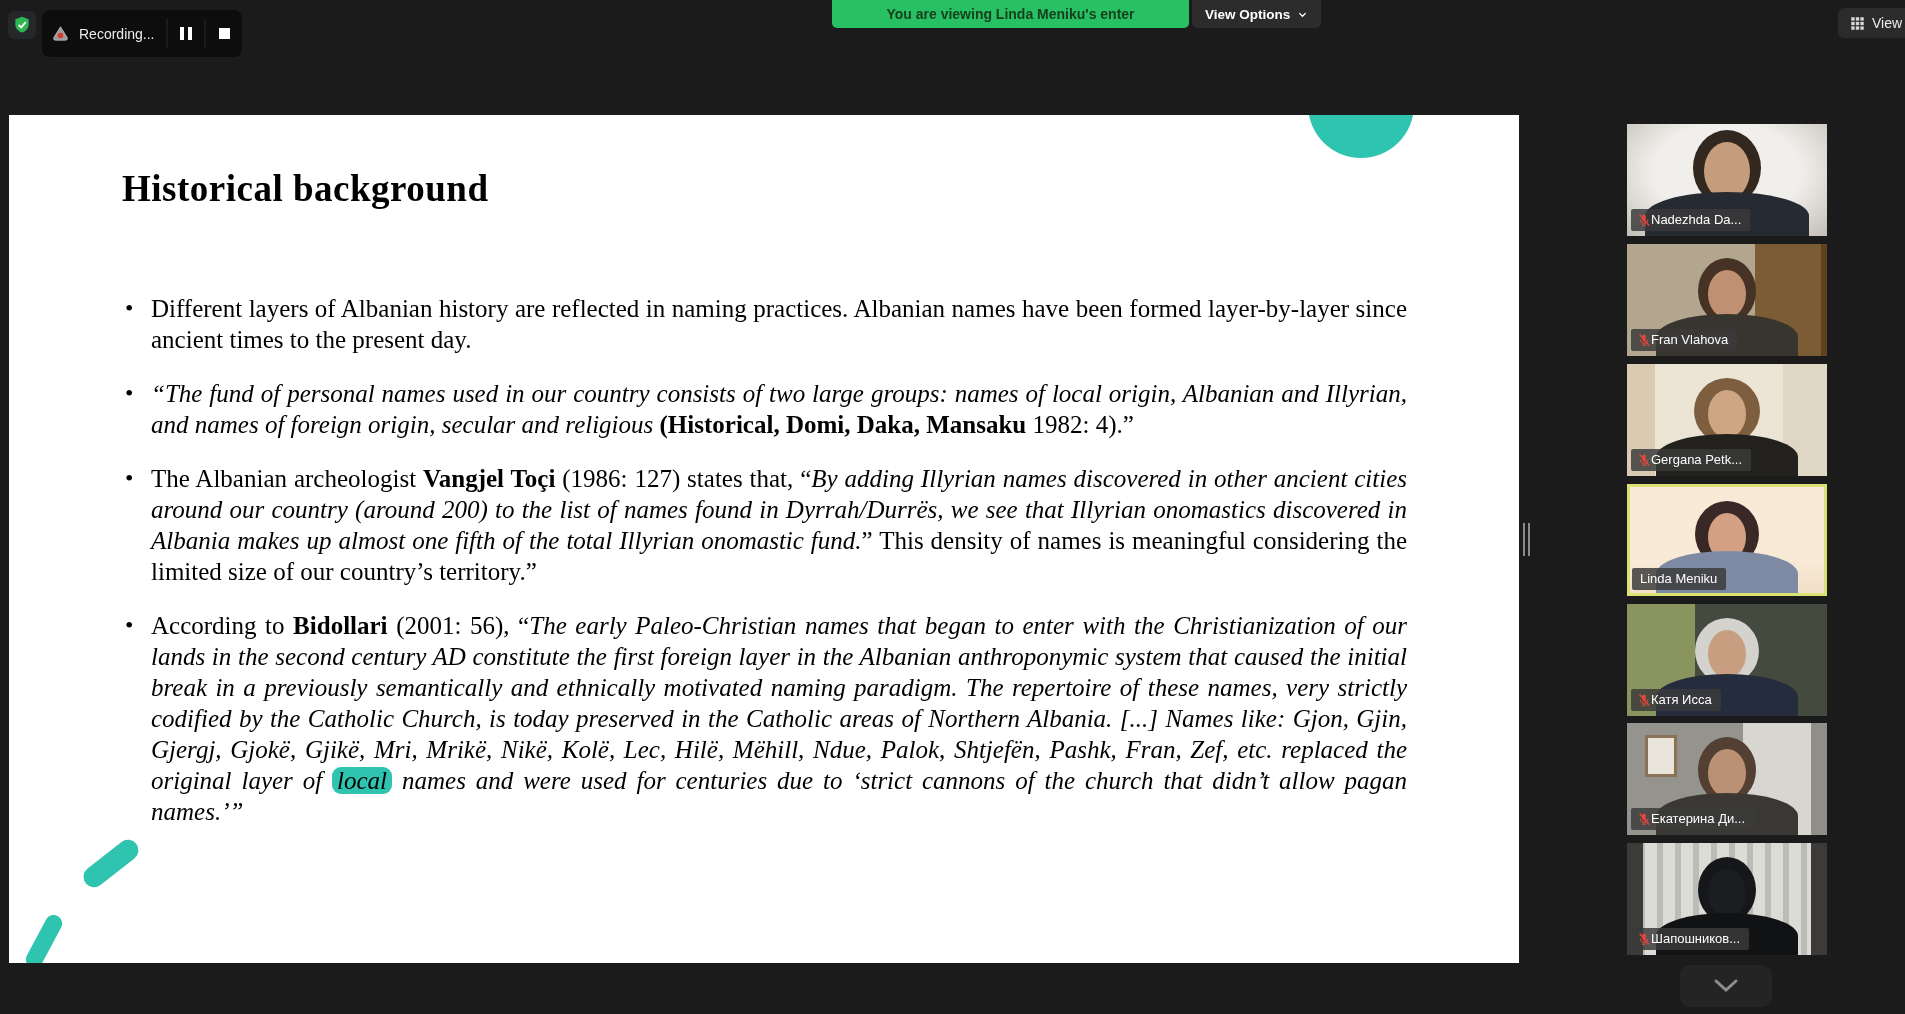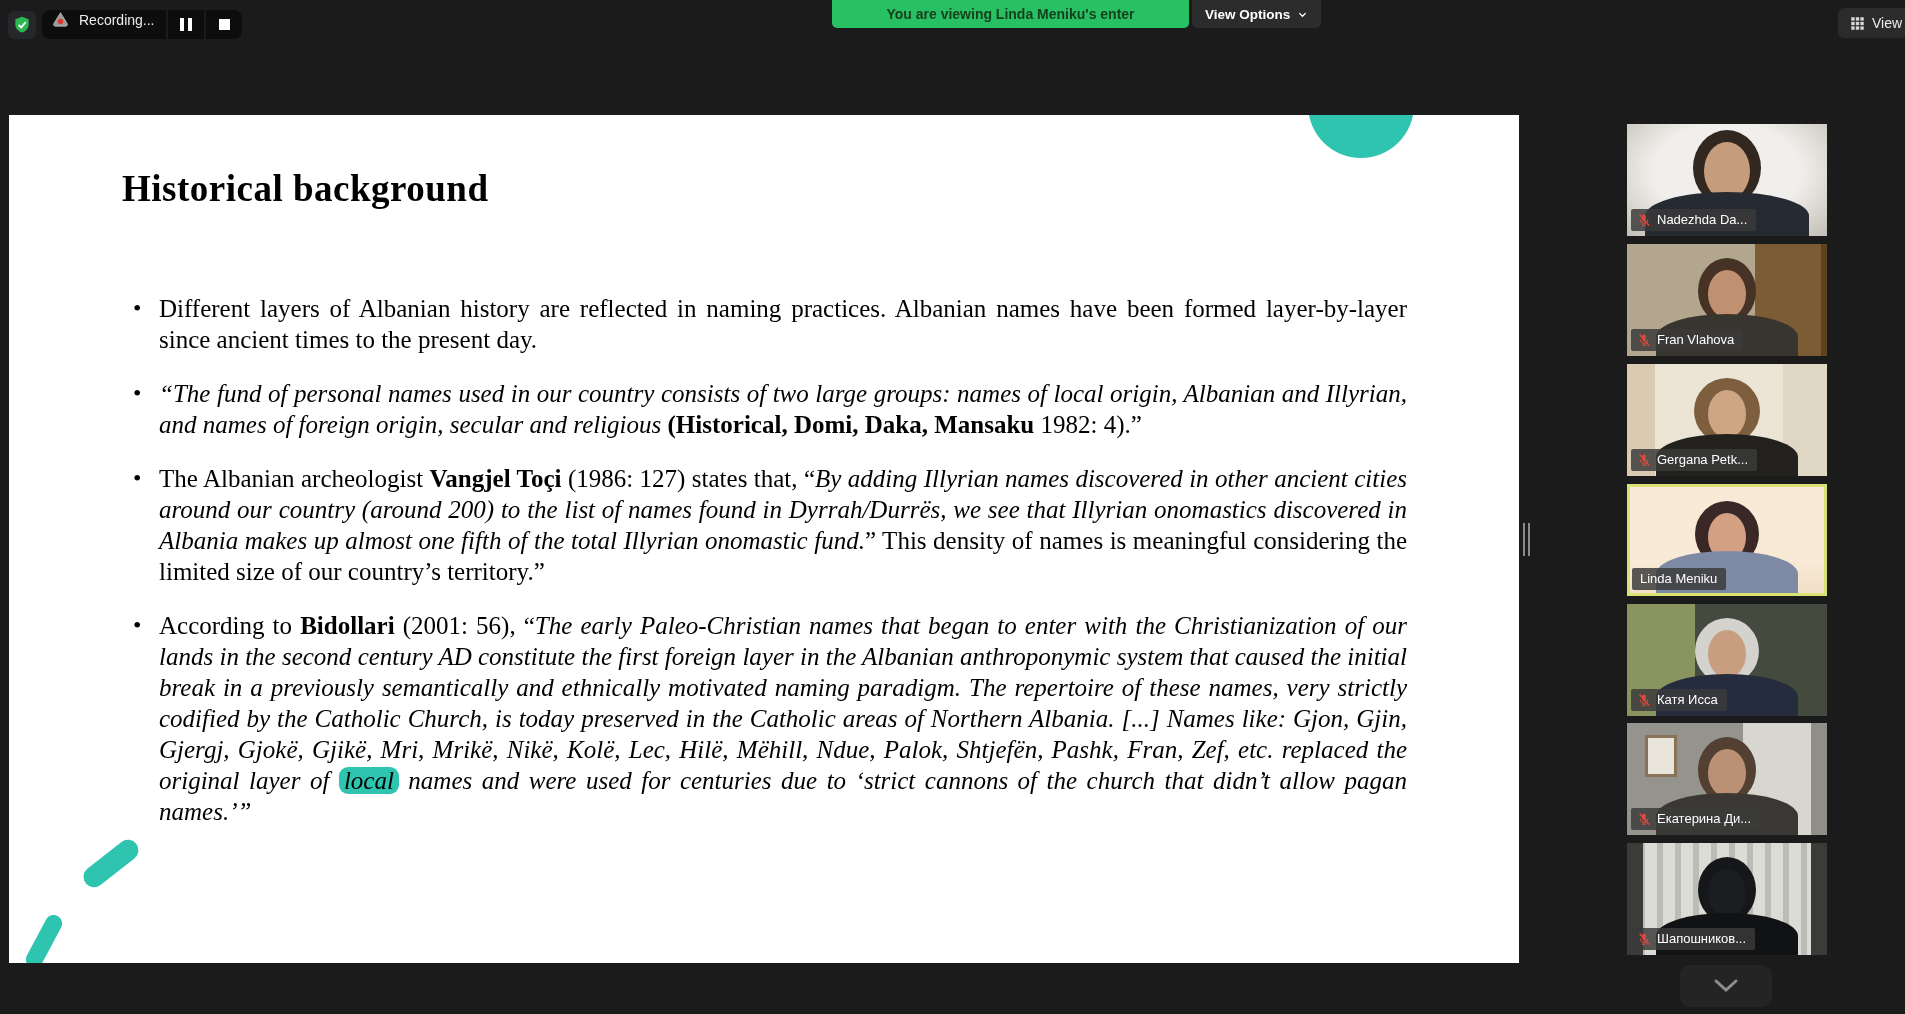--- a/index.html
+++ b/index.html
@@ -2,22 +2,22 @@
 <html><head>
 <meta charset="utf-8">
 <style>
   html,body{margin:0;padding:0;background:#0e0e0e;}
   #screen{position:relative;width:1905px;height:1014px;background:#1b1b1c;overflow:hidden;
           font-family:"Liberation Sans",sans-serif;}
 
   
   .shield-tile{position:absolute;left:8px;top:11px;width:28px;height:28px;background:#26272a;
                border-radius:6px;display:flex;align-items:center;justify-content:center;cursor:pointer;}
-  .rec-pill{position:absolute;left:42px;top:10px;height:29px;background:#0d0d0d;border-radius:8px;
-            display:flex;align-items:flex-start;}
+  .rec-pill{position:absolute;left:42px;top:10px;height:47px;background:#0d0d0d;border-radius:8px;
+            display:flex;align-items:center;}
   .rec-left{display:flex;align-items:center;padding:0 12px 0 9px;gap:9px;}
   .rec-label{color:#ececec;font-size:14px;}
   .rec-sep{width:2px;height:29px;background:#1b1b1c;}
   .rec-seg{width:36px;height:29px;display:flex;align-items:center;justify-content:center;cursor:pointer;}
   .pause-bars{display:flex;gap:4px;}
   .pause-bars span{display:block;width:4px;height:13px;background:#fff;}
   .stop-square{width:11px;height:11px;background:#fff;}
 
   .banner{position:absolute;left:832px;top:0;width:357px;height:28px;background:#27c063;
           color:#17401f;font-weight:bold;font-size:14px;display:flex;align-items:center;
@@ -32,36 +32,36 @@
   
   .slide{position:absolute;left:9px;top:115px;width:1510px;height:848px;background:#ffffff;
          overflow:hidden;font-family:Liberation Serif, serif;color:#000;}
   .decor-circle{position:absolute;left:1299px;top:-63px;width:106px;height:106px;border-radius:50%;}
   .brush{position:absolute;border-radius:12px;}
   .brush1{left:70px;top:738px;width:64px;height:21px;transform:rotate(-38deg);}
   .brush2{left:6px;top:818px;width:58px;height:17px;transform:rotate(-62deg);}
   .slide-title{position:absolute;left:113px;top:52px;font-size:37px;font-weight:bold;letter-spacing:.5px;}
   .bullets{position:absolute;left:142px;top:178px;width:1256px;margin:0;padding:0;
            font-size:25px;line-height:31px;text-align:justify;}
-  .bullets li{list-style:none;position:relative;margin:0 0 23px 8px;}
+  .bullets li{list-style:none;position:relative;margin:0 0 23px 0;}
   .bullets li::before{content:"\2022";position:absolute;left:-26px;top:0;font-size:24px;}
   .i{font-style:italic;}
   .b{font-weight:bold;}
   .hl{border-radius:9px;padding:0 5px;}
 
   
   .tile{position:absolute;left:1627px;width:200px;height:112px;background:#222;overflow:hidden;
         cursor:pointer;box-sizing:border-box;}
   .tile.active{border:3px solid #d9e273;}
   .scene{position:absolute;left:0;top:0;right:0;bottom:0;}
   .hair,.face,.torso{position:absolute;left:50%;}
   .hair{width:58px;height:66px;border-radius:50%;top:14px;transform:translateX(-50%);}
   .face{width:38px;height:48px;border-radius:50%;top:26px;transform:translateX(-50%);}
   .torso{bottom:-4px;width:142px;height:46px;border-radius:55% 55% 0 0;transform:translateX(-50%);}
-  .name-tag{position:absolute;left:4px;bottom:5px;display:flex;align-items:center;gap:6px;
+  .name-tag{position:absolute;left:4px;bottom:5px;display:flex;align-items:center;gap:0;
             background:rgba(58,58,58,.84);color:#fff;font-size:13px;padding:3px 9px 4px 6px;
             border-radius:2px;font-family:"Liberation Sans",sans-serif;max-width:180px;white-space:nowrap;}
   .tile.active .name-tag{left:2px;bottom:3px;padding-left:8px;}
 
   
   .t0 .scene{background:radial-gradient(ellipse at 50% 42%,#f0efeb 52%,#c2beb6 100%);}
   .t0 .hair{width:68px;height:76px;top:6px;background:#32281f;}
   .t0 .face{width:46px;height:58px;top:18px;background:#c59c7c;}
   .t0 .torso{width:164px;height:48px;background:#262a33;}
   .t1 .scene{background:linear-gradient(90deg,#b3a68e 0 64%,#7c5c35 64% 97%,#5d421f 97%);}

